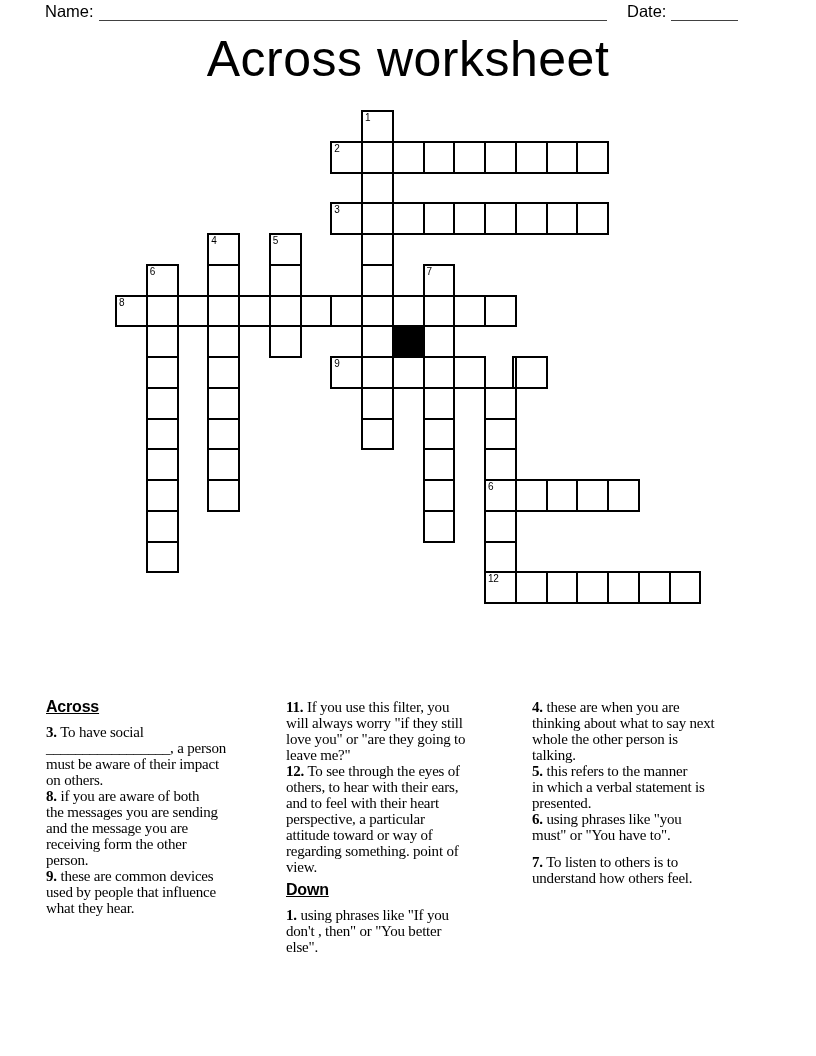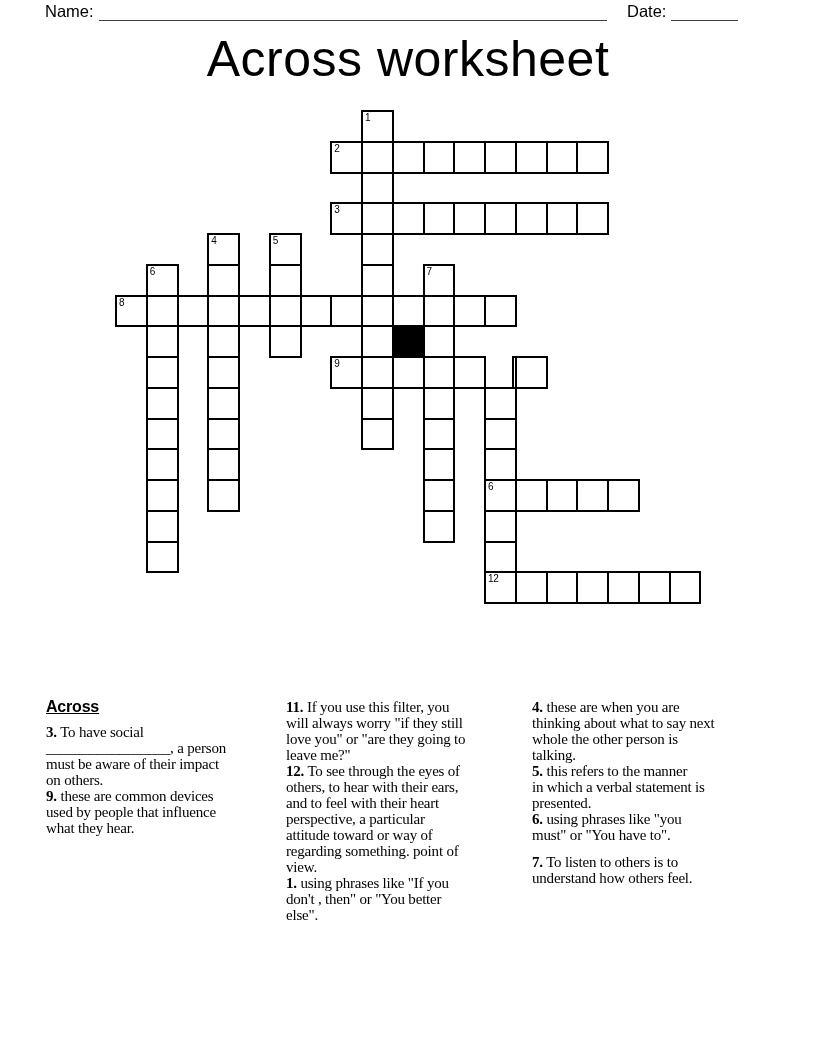--- a/index.html
+++ b/index.html
@@ -177,36 +177,42 @@
       <div class="cell" style="left: 668.5px; top: 571.25px;"></div>
       <div class="cell black" style="left: 391.75px; top: 325.25px;"></div>
     </div>
 
   <div class="clue-col c0">
       <div class="clue-heading">Across</div>
       <p class="clue"><b>3.</b> To have social
 _________________, a person
 must be aware of their impact
 on others.</p>
+      <p class="clue"><b>8.</b> if you are aware of both
+the messages you are sending
+and the message you are
+receiving form the other
+person.</p>
       <p class="clue"><b>9.</b> these are common devices
 used by people that influence
 what they hear.</p>
     </div>
   <div class="clue-col c1">
       <p class="clue"><b>11.</b> If you use this filter, you
 will always worry "if they still
 love you" or "are they going to
 leave me?"</p>
       <p class="clue"><b>12.</b> To see through the eyes of
 others, to hear with their ears,
 and to feel with their heart
 perspective, a particular
 attitude toward or way of
 regarding something. point of
 view.</p>
+      <div class="clue-heading mid">Down</div>
       <p class="clue"><b>1.</b> using phrases like "If you
 don't , then" or "You better
 else".</p>
     </div>
   <div class="clue-col c2">
       <p class="clue"><b>4.</b> these are when you are
 thinking about what to say next
 whole the other person is
 talking.</p>
       <p class="clue"><b>5.</b> this refers to the manner

